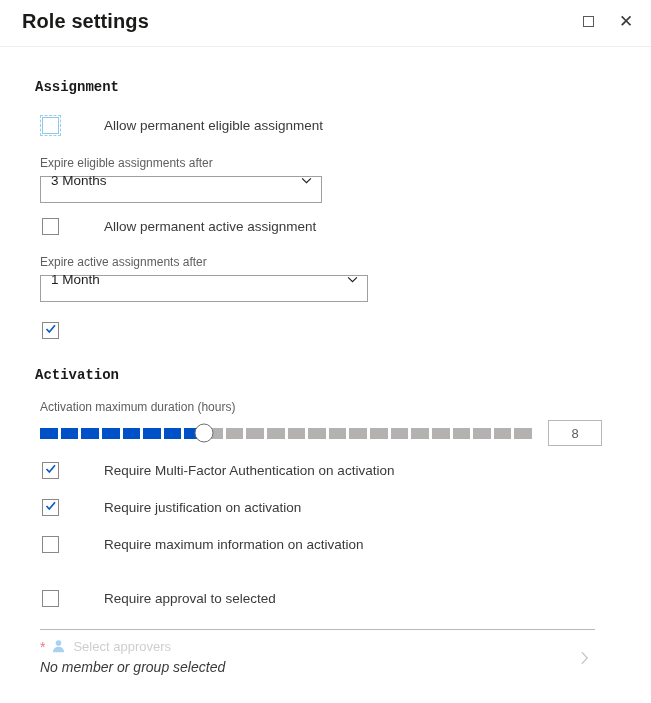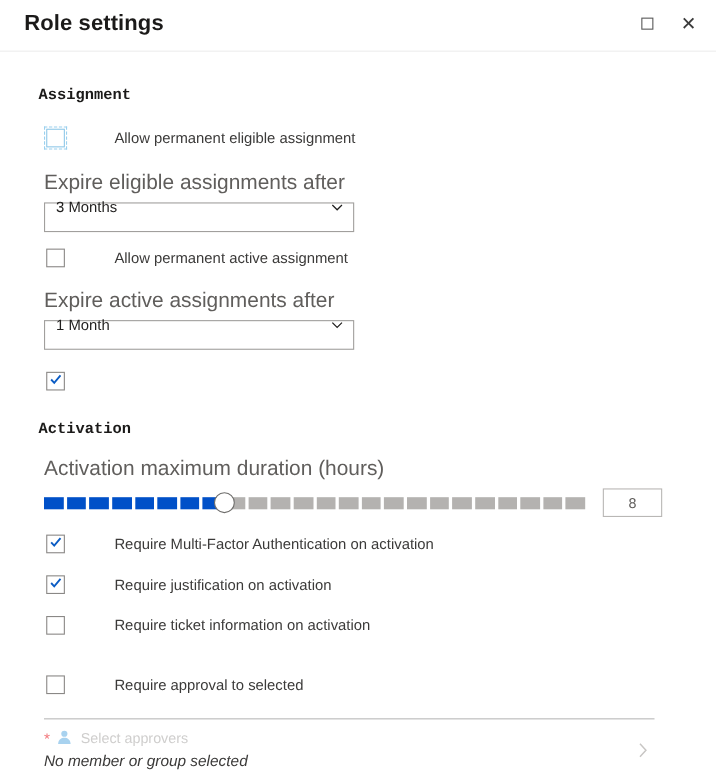--- a/index.html
+++ b/index.html
@@ -73,21 +73,21 @@
     font-size: 14px;
     font-weight: 700;
     color: #1b1a19;
     margin-left: 13px;
     font-family: Liberation Mono, monospace;
   }
   .section-heading.assignment { margin-top: 32px; }
   .section-heading.activation { margin-top: 28px; }
 
   .field-label {
-    font-size: 19px;
+    font-size: 12px;
     color: #605e5c;
     margin-left: 18px;
   }
 
   
   .cb-row {
     display: flex;
     align-items: center;
     margin-left: 20px;
     gap: 34px;
@@ -262,21 +262,21 @@
       <polyline points="1,1.5 6,6.5 11,1.5" fill="none" stroke="#201f1e" stroke-width="1.3"></polyline>
     </svg>
   </div>
 
   <div class="cb-row" style="margin-top:15px;">
     <span class="cb-box"></span>
     <span class="cb-label">Allow permanent active assignment</span>
   </div>
 
   <div class="field-label" style="margin-top:20px;">Expire active assignments after</div>
-  <div class="dropdown" style="margin-top:6px; width:282px;">
+  <div class="dropdown" style="margin-top:6px; width:328px;">
     <span class="dropdown-value">1 Month</span>
     <svg class="chev-down" viewBox="0 0 12 8">
       <polyline points="1,1.5 6,6.5 11,1.5" fill="none" stroke="#201f1e" stroke-width="1.3"></polyline>
     </svg>
   </div>
 
 
   <div class="cb-row" style="margin-top:20px;">
     <span class="cb-box">
       <svg class="cb-check" viewBox="0 0 12 12">
@@ -333,21 +333,21 @@
     <span class="cb-box">
       <svg class="cb-check" viewBox="0 0 12 12">
         <polyline points="1.5,6 4.3,9 10,2.3" fill="none" stroke="#0b5cc4" stroke-width="1.7"></polyline>
       </svg>
     </span>
     <span class="cb-label">Require justification on activation</span>
   </div>
 
   <div class="cb-row" style="margin-top:20px;">
     <span class="cb-box"></span>
-    <span class="cb-label">Require ticket information on activation</span>
+    <span class="cb-label">Require maximum information on activation</span>
   </div>
 
   <div class="cb-row" style="margin-top:37px;">
     <span class="cb-box"></span>
     <span class="cb-label">Require approval to selected</span>
   </div>
 
   <div class="approver-rule" style="margin-top:22px;"></div>
 
   <div class="approver-block">

